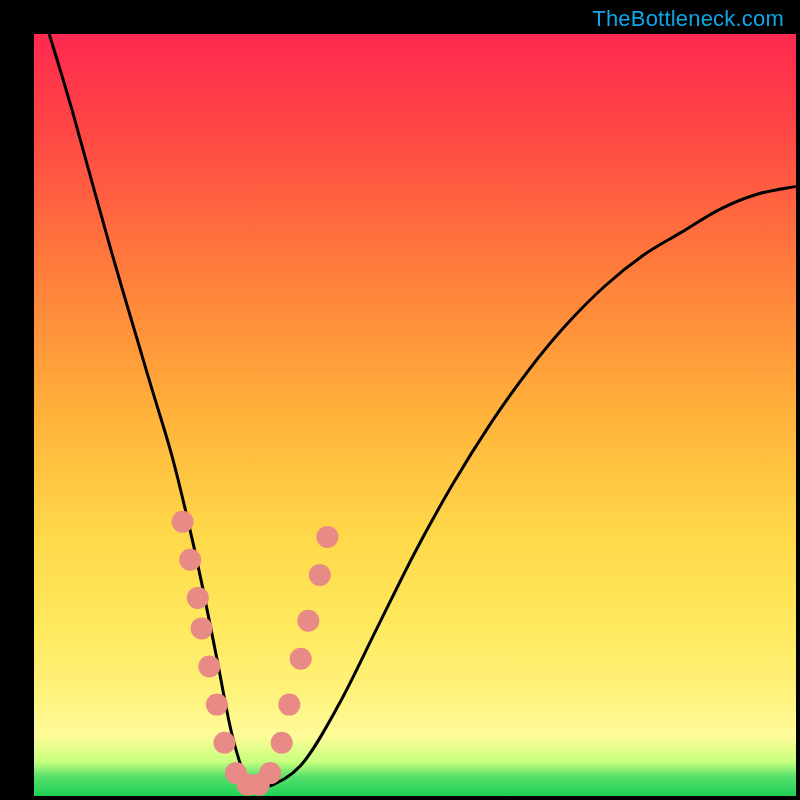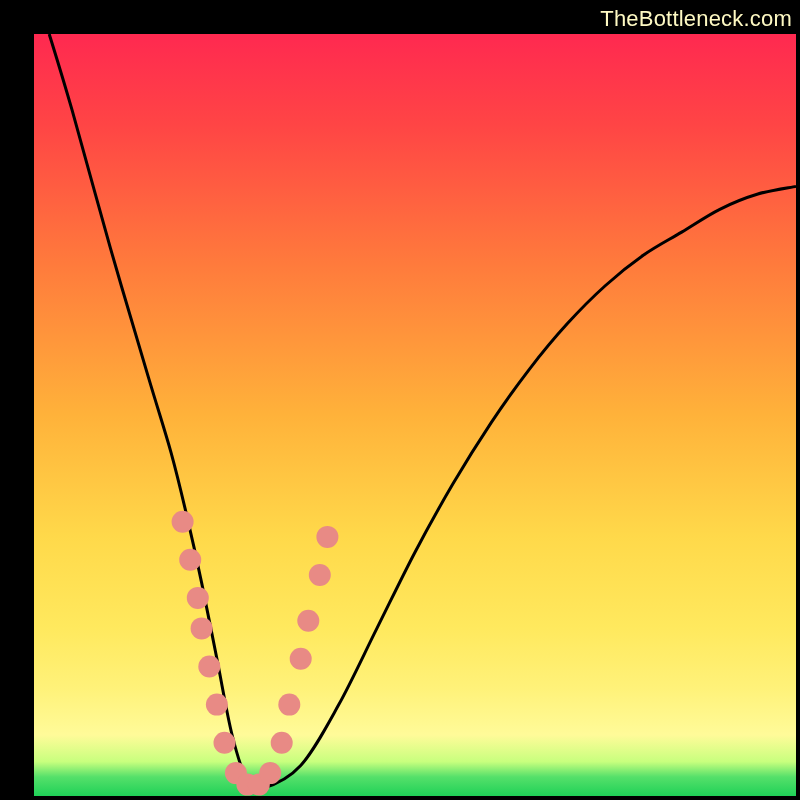--- a/index.html
+++ b/index.html
@@ -37,22 +37,22 @@
       #fff27a 86%,
       #fffb99 92%,
       #c8ff7e 95.5%,
       #55e06a 97.5%,
       #1fd157 100%
     );
   }
   .watermark {
     position: absolute;
     top: 6px;
-    right: 8px;
-    color: #fef9c3;
+    right: 16px;
+    color: #0ea5e9;
     font-size: 22px;
     letter-spacing: 0.2px;
     user-select: none;
   }
   svg.curve {
     position: absolute;
     left: 0;
     top: 0;
     width: 762px;
     height: 762px;

